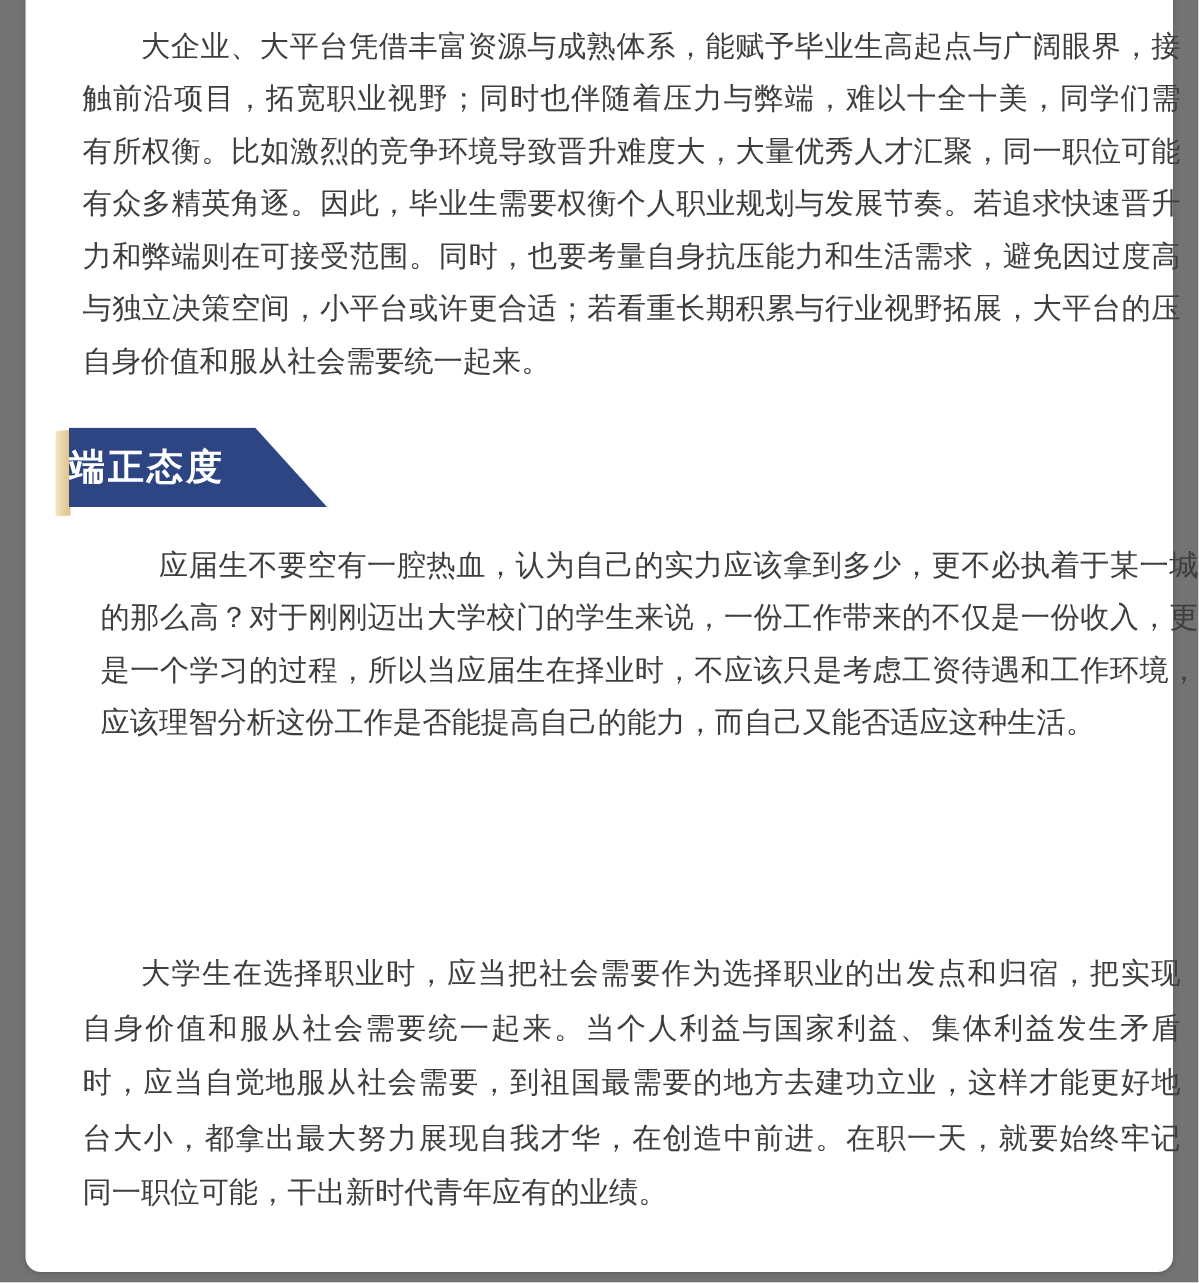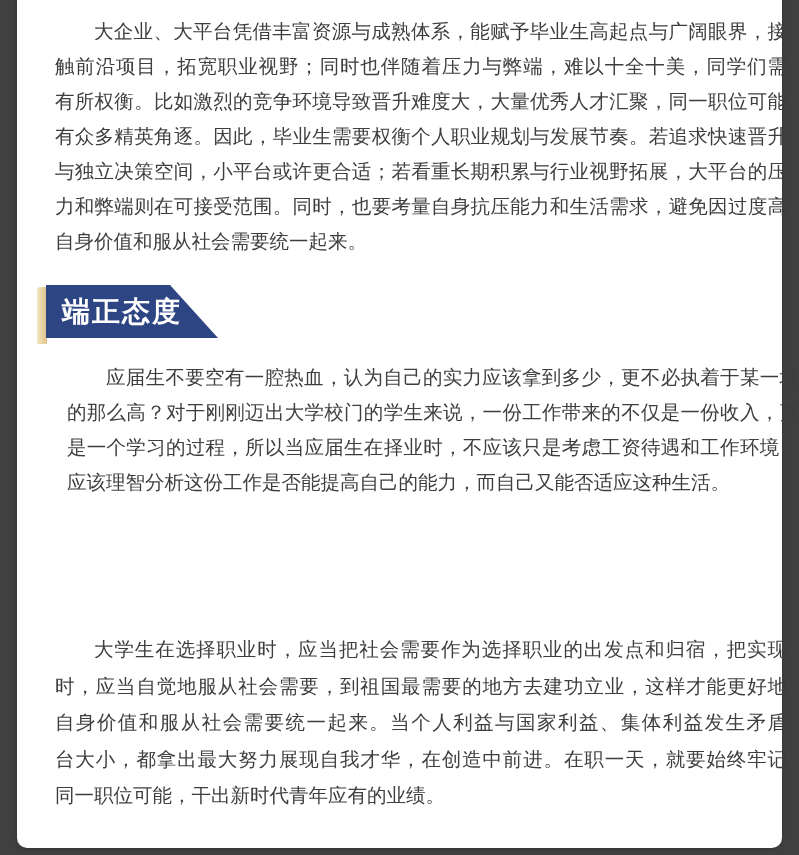--- a/index.html
+++ b/index.html
@@ -6,21 +6,21 @@
     margin: 0;
     padding: 0;
     background: #eef0f2;
     font-family: "Liberation Sans", sans-serif;
   }
   .viewport {
     position: relative;
     width: 799px;
     height: 855px;
     overflow: hidden;
-    background: #404040;
+    background: #737373;
   }
   .card {
     position: absolute;
     left: 17px;
     top: -24px;
     width: 765px;
     height: 872px;
     background: #ffffff;
     border-radius: 10px;
     box-shadow: 0 1px 4px rgba(0,0,0,0.14), 0 0 0 1px rgba(0,0,0,0.03);
@@ -70,62 +70,62 @@
     left: 9px;
     top: 0;
     width: 172px;
     height: 53px;
     background: #2e4584;
     -webkit-clip-path: polygon(0 0, 124px 0, 172px 53px, 0 53px);
     clip-path: polygon(0 0, 124px 0, 172px 53px, 0 53px);
   }
   .flag-label {
     display: block;
-    padding-left: 16px;
+    padding-left: 0;
     line-height: 53px;
-    font-size: 28px;
+    font-size: 24px;
     font-weight: 700;
     letter-spacing: 2px;
     color: #ffffff;
     white-space: nowrap;
   }
 </style>
 </head>
 <body>
 
 <div class="viewport">
   <div class="card">
 
     <div class="para" id="p1">
         <div class="line first">大企业、大平台凭借丰富资源与成熟体系，能赋予毕业生高起点与广阔眼界，接</div>
         <div class="line">触前沿项目，拓宽职业视野；同时也伴随着压力与弊端，难以十全十美，同学们需</div>
         <div class="line">有所权衡。比如激烈的竞争环境导致晋升难度大，大量优秀人才汇聚，同一职位可能</div>
         <div class="line">有众多精英角逐。因此，毕业生需要权衡个人职业规划与发展节奏。若追求快速晋升</div>
+        <div class="line">力和弊端则在可接受范围。同时，也要考量自身抗压能力和生活需求，避免因过度高</div>
         <div class="line">与独立决策空间，小平台或许更合适；若看重长期积累与行业视野拓展，大平台的压</div>
-        <div class="line">力和弊端则在可接受范围。同时，也要考量自身抗压能力和生活需求，避免因过度高</div>
         <div class="line last">自身价值和服从社会需要统一起来。</div>
       </div>
 
     <div class="banner" id="b1">
       <span class="fold"></span>
       <div class="flag">
         <span class="flag-label">端正态度</span>
       </div>
     </div>
 
     <div class="para" id="p2">
         <div class="line first">应届生不要空有一腔热血，认为自己的实力应该拿到多少，更不必执着于某一城</div>
         <div class="line">的那么高？对于刚刚迈出大学校门的学生来说，一份工作带来的不仅是一份收入，更</div>
         <div class="line">是一个学习的过程，所以当应届生在择业时，不应该只是考虑工资待遇和工作环境，</div>
         <div class="line last">应该理智分析这份工作是否能提高自己的能力，而自己又能否适应这种生活。</div>
       </div>
 
 
     <div class="para" id="p3">
         <div class="line first">大学生在选择职业时，应当把社会需要作为选择职业的出发点和归宿，把实现</div>
+        <div class="line">自身价值和服从社会需要统一起来。当个人利益与国家利益、集体利益发生矛盾</div>
         <div class="line">时，应当自觉地服从社会需要，到祖国最需要的地方去建功立业，这样才能更好地</div>
-        <div class="line">自身价值和服从社会需要统一起来。当个人利益与国家利益、集体利益发生矛盾</div>
         <div class="line">台大小，都拿出最大努力展现自我才华，在创造中前进。在职一天，就要始终牢记</div>
         <div class="line last">同一职位可能，干出新时代青年应有的业绩。</div>
       </div>
 
   </div>
 </div>
 
 </body></html>

